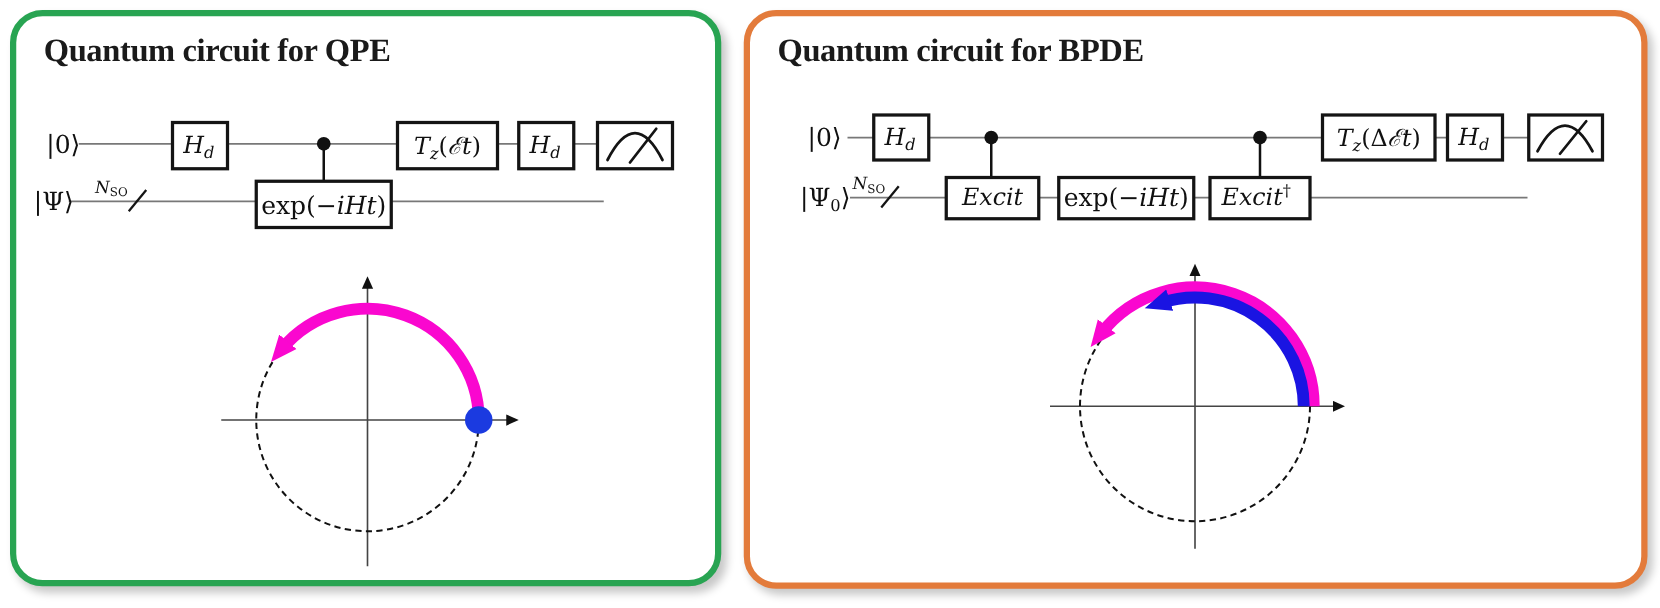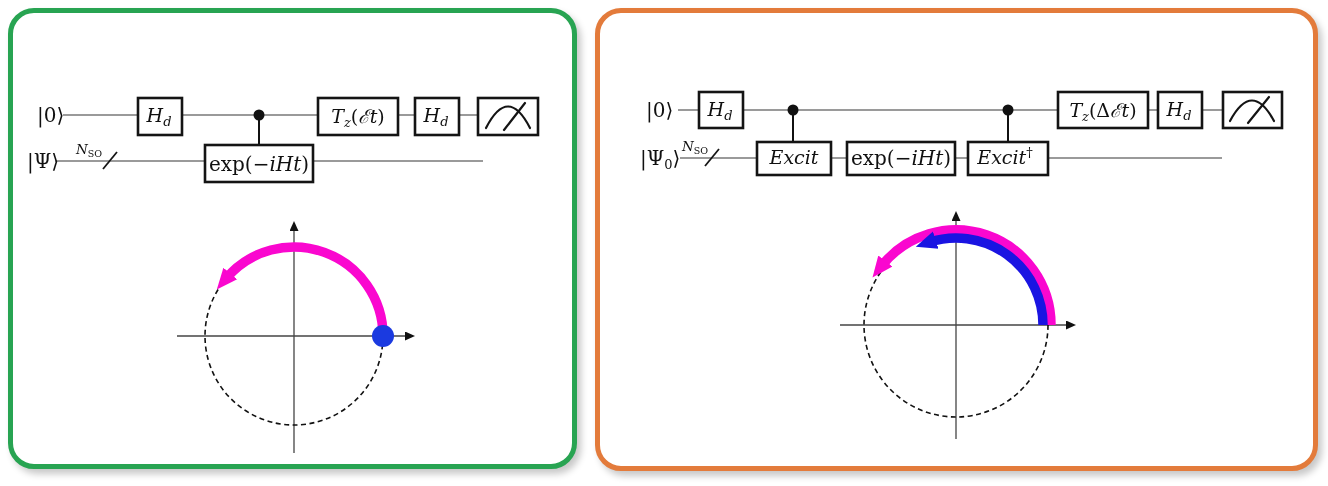--- a/index.html
+++ b/index.html
@@ -24,20 +24,21 @@
   .cline{stroke:#111;stroke-width:2}
   .gbox{fill:#fff;stroke:#141414;stroke-width:2.6}
   .axis{stroke:#444;stroke-width:1.3}
   .ucircle{fill:none;stroke:#111;stroke-width:1.6;stroke-dasharray:5 3.5}
   .meter{fill:none;stroke:#141414;stroke-width:2.2;stroke-linecap:round}
 </style>
 </head>
 <body>
 
 <div class="panel" id="qpe-panel" style="border-color: rgb(40, 164, 82);">
+  <div class="ptitle">Quantum circuit for QPE</div>
 
   <svg class="diagram" width="559" height="451" viewBox="0 0 559 451">
     <defs>
       <marker id="ax1" orient="auto" markerUnits="userSpaceOnUse" markerWidth="14" markerHeight="12" refX="2" refY="4.5">
         <path d="M0,0 L10,4.5 L0,9 Z" fill="#111"></path>
       </marker>
       <marker id="am1" orient="auto" markerUnits="userSpaceOnUse" markerWidth="26" markerHeight="24" refX="7" refY="10">
         <path d="M0,1 L21,10 L0,19 Z" fill="#fa07cf"></path>
       </marker>
     </defs>
@@ -75,20 +76,21 @@
       <line class="axis" x1="281" y1="440" x2="281" y2="216" marker-end="url(#ax1)"></line>
       <line class="axis" x1="164" y1="323" x2="394" y2="323" marker-end="url(#ax1)"></line>
       <circle class="ucircle" cx="281" cy="323" r="89"></circle>
       <path d="M370,323 A89,89 0 0 0 212.8,265.8" fill="none" stroke-width="9.5" marker-end="url(#am1)" stroke="#fa07cf"></path>
       <circle cx="370" cy="323" r="11" fill="#1b3ae0"></circle>
     </g>
   </svg>
 </div>
 
 <div class="panel" id="bpde-panel" style="border-color: rgb(227, 123, 59);">
+  <div class="ptitle">Quantum circuit for BPDE</div>
 
   <svg class="diagram" width="713" height="453" viewBox="0 0 713 453">
     <defs>
       <marker id="ax2" orient="auto" markerUnits="userSpaceOnUse" markerWidth="14" markerHeight="12" refX="2" refY="4.5">
         <path d="M0,0 L10,4.5 L0,9 Z" fill="#111"></path>
       </marker>
       <marker id="am2" orient="auto" markerUnits="userSpaceOnUse" markerWidth="26" markerHeight="24" refX="7" refY="10">
         <path d="M0,1 L21,10 L0,19 Z" fill="#fa07cf"></path>
       </marker>
       <marker id="ab2" orient="auto" markerUnits="userSpaceOnUse" markerWidth="26" markerHeight="24" refX="7" refY="10">

